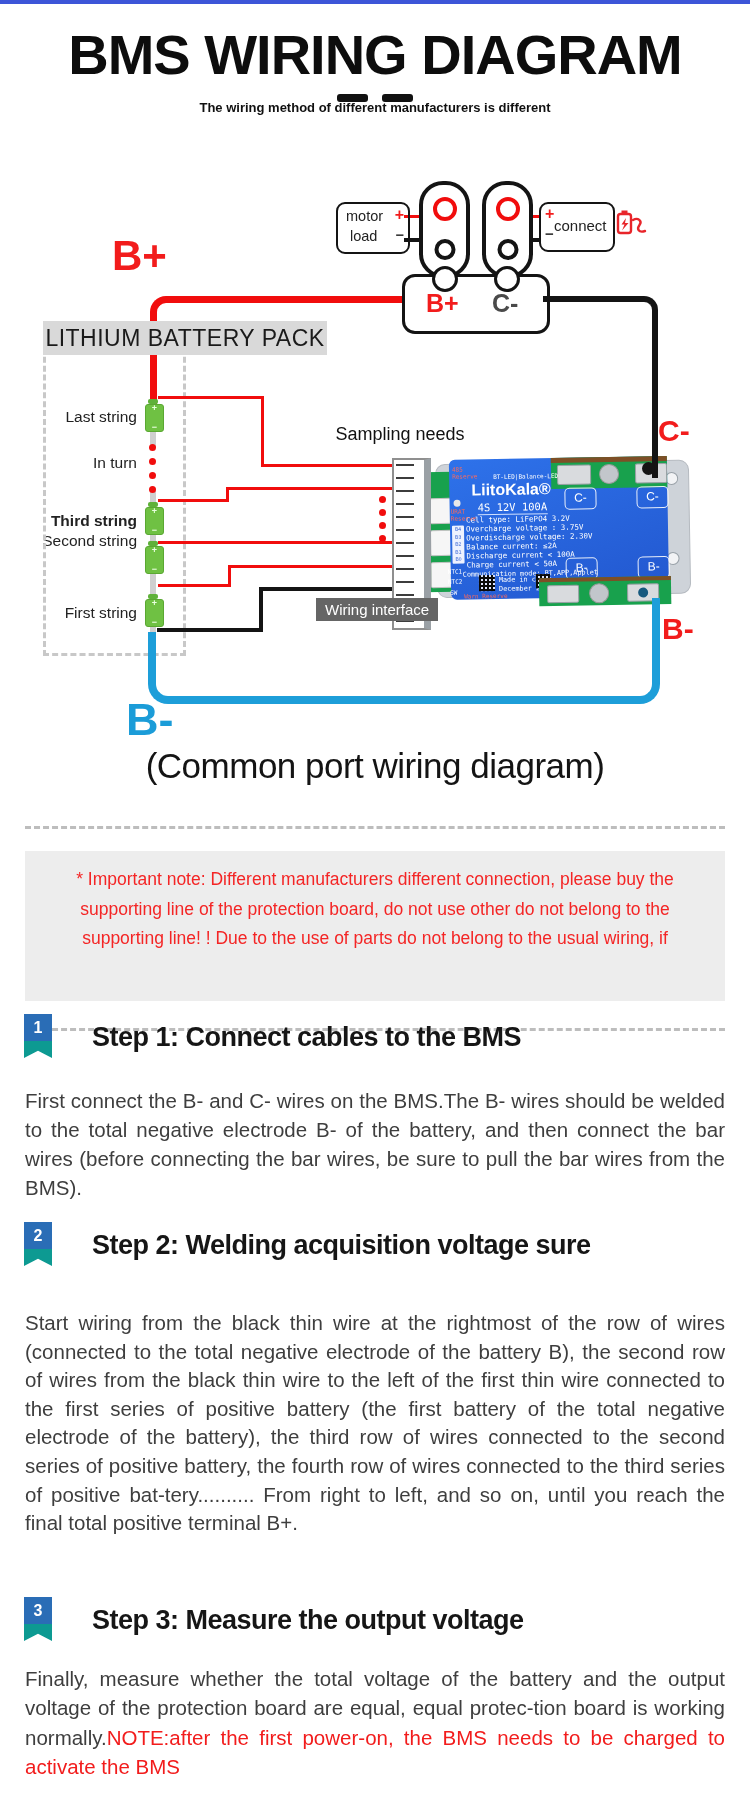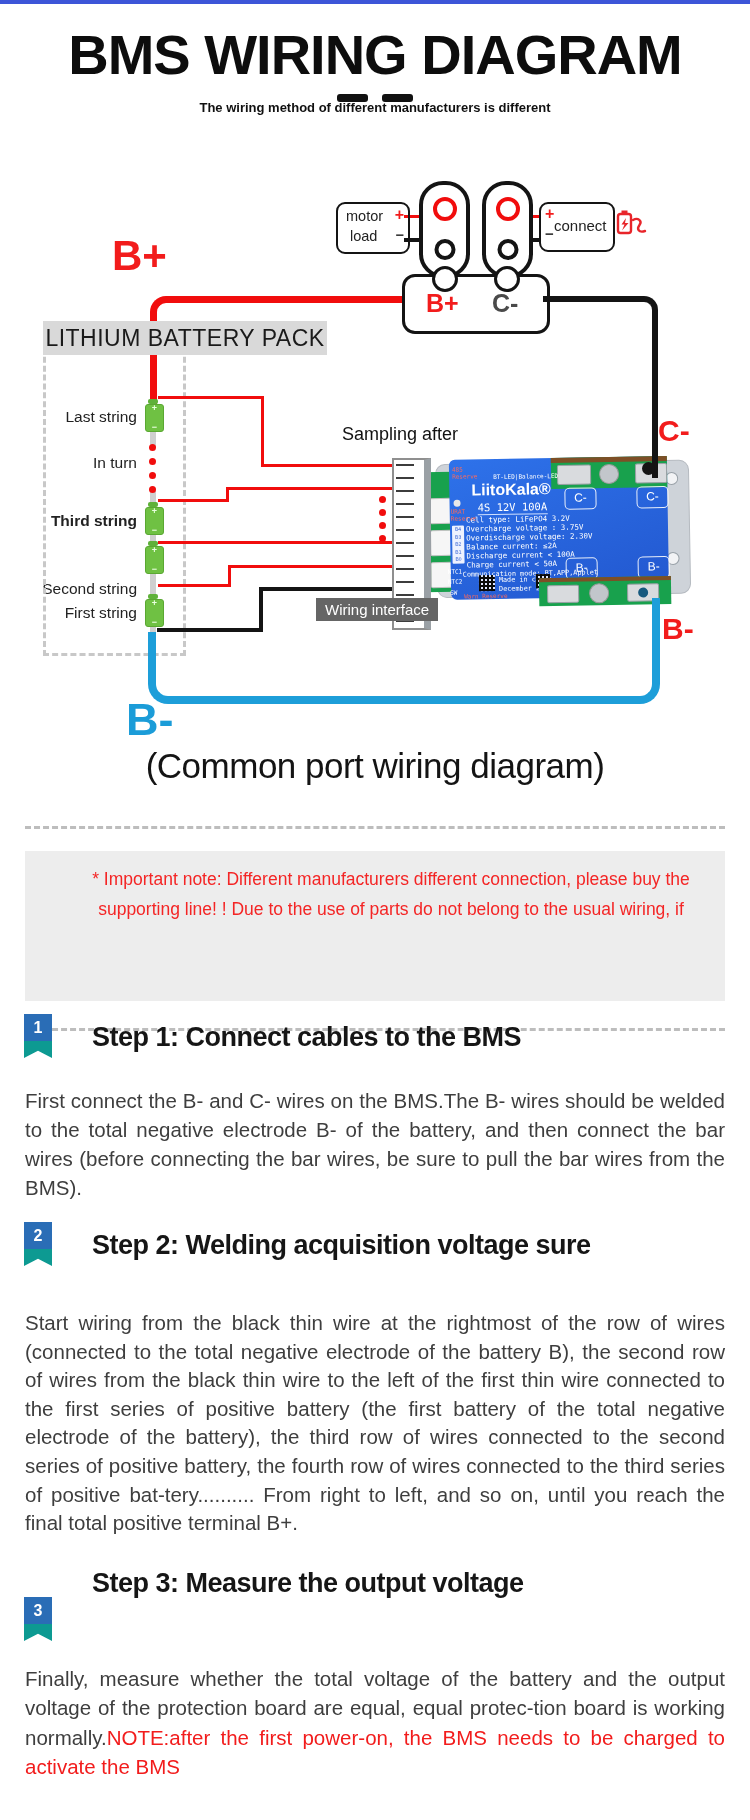--- a/index.html
+++ b/index.html
@@ -25,21 +25,21 @@
   .silver{position:absolute;background:#d9dbde;border:1px solid #9aa0a5;border-radius:2px;}
   .qr{position:absolute;background:
       repeating-linear-gradient(0deg,#0a0a0a 0 2px,transparent 2px 4px),
       repeating-linear-gradient(90deg,#0a0a0a 0 2px,#dfe6ff 2px 4px);}
   .badge{width:28px;z-index:2;}
   .badge .bt{height:27px;background:#2a6db6;color:#fff;font-size:16px;font-weight:bold;text-align:center;line-height:27px;}
   .badge .tail{height:17px;background:#0d9a92;clip-path:polygon(0 0,100% 0,100% 100%,50% 58%,0 100%);}
   .steptitle{font-size:27px;font-weight:bold;letter-spacing:-0.5px;color:#161616;}
   .stepbody{width:700px;font-size:20.5px;line-height:29px;color:#3e3e3e;text-align:justify;}
   .dashline{width:700px;border-top:3px dashed #bdbdbd;}
-  .noteline{width:700px;text-align:center;font-size:17.5px;line-height:29.5px;color:#f42525;white-space:nowrap;padding-left:16px;}
+  .noteline{width:700px;text-align:center;font-size:17.5px;line-height:29.5px;color:#f42525;white-space:nowrap;}
   .boardtxt{color:#fff;font-family:"DejaVu Sans Mono",monospace;}
 </style>
 </head>
 <body>
 
 <div class="abs" style="left:0;top:0;width:750px;height:4px;background:#3d55d8;"></div>
 
 <div class="abs ctr" style="top:22px;font-size:56px;font-weight:bold;letter-spacing:-1px;color:#0d0d0d;">BMS WIRING DIAGRAM</div>
 <div class="abs ctr" style="top:88px;">
   <span style="display:inline-block;width:31px;height:8px;background:#111;border-radius:3px;margin:0 7px;"></span><span style="display:inline-block;width:31px;height:8px;background:#111;border-radius:3px;margin:0 7px;"></span>
@@ -93,21 +93,21 @@
 
 <div class="abs" style="left:543px;top:296px;width:109px;height:176px;border-top:6px solid #141414;border-right:6px solid #141414;border-top-right-radius:14px;z-index:5;"></div>
 <div class="abs" style="left:642px;top:462px;width:13px;height:13px;border-radius:50%;background:#141414;z-index:6;"></div>
 
 <div class="abs" style="left:43px;top:321px;width:284px;height:34px;background:#d9d9d9;font-size:23px;font-weight:500;letter-spacing:0.5px;color:#1a1a1a;text-align:center;line-height:34px;z-index:3;">LITHIUM BATTERY PACK</div>
 <div class="abs" style="left:43px;top:339px;width:137px;height:311px;border:3px dashed #c8c8c8;z-index:1;"></div>
 
 <div class="abs strlabel" style="left:25px;top:408px;">Last string</div>
 <div class="abs strlabel" style="left:25px;top:454px;">In turn</div>
 <div class="abs strlabel" style="left:25px;top:512px;font-weight:bold;">Third string</div>
-<div class="abs strlabel" style="left:25px;top:580px;">Second string</div>
+<div class="abs strlabel" style="left:25px;top:532px;">Second string</div>
 <div class="abs strlabel" style="left:25px;top:604px;">First string</div>
 
 <div class="abs link" style="left:150px;top:430px;height:17px;"></div>
 <div class="abs link" style="left:150px;top:489px;height:14px;"></div>
 <div class="abs link" style="left:150px;top:533px;height:9px;"></div>
 <div class="abs link" style="left:150px;top:572px;height:23px;"></div>
 <div class="abs link" style="left:150px;top:625px;height:11px;"></div>
 <div class="abs nub" style="left:148px;top:399px;"></div>
 <div class="abs nub" style="left:148px;top:502px;"></div>
 <div class="abs nub" style="left:148px;top:541px;"></div>
@@ -135,21 +135,21 @@
 <div class="abs bwire" style="left:259px;top:587px;width:4px;height:45px;"></div>
 <div class="abs bwire" style="left:259px;top:587px;width:134px;height:4px;"></div>
 <div class="abs dot" style="left:379px;top:496px;"></div>
 <div class="abs dot" style="left:379px;top:509px;"></div>
 <div class="abs dot" style="left:379px;top:522px;"></div>
 <div class="abs dot" style="left:379px;top:535px;"></div>
 
 <div class="abs" style="left:392px;top:458px;width:30px;height:168px;background:#fff;border:2px solid #8f8f8f;border-right:7px solid #9aa0a5;z-index:4;">
   <div class="abs" style="left:2px;top:4px;width:18px;bottom:4px;background:repeating-linear-gradient(to bottom,#3c3c3c 0 2px,transparent 2px 13px);"></div>
 </div>
-<div class="abs" style="left:320px;top:424px;width:160px;text-align:center;font-size:18px;color:#111;z-index:3;">Sampling after</div>
+<div class="abs" style="left:320px;top:424px;width:160px;text-align:center;font-size:18px;color:#111;z-index:3;">Sampling needs</div>
 
 <div class="abs" style="left:420px;top:450px;width:272px;height:156px;z-index:3;transform:rotate(-1deg);">
   <div class="abs" style="left:16px;top:12px;width:252px;height:132px;background:#ced3d9;border:1px solid #b5bac0;border-radius:10px;"></div>
   <div class="abs" style="left:246px;top:24px;width:11px;height:11px;border-radius:50%;background:#f2f3f5;border:1px solid #99a1a8;"></div>
   <div class="abs" style="left:246px;top:104px;width:11px;height:11px;border-radius:50%;background:#f2f3f5;border:1px solid #99a1a8;"></div>
   <div class="abs" style="left:0;top:20px;width:38px;height:120px;background:#18a14d;border-radius:3px;"></div>
   <div class="abs" style="left:10px;top:46px;width:20px;height:24px;background:#f6f6f6;border:1px solid #c2c2c2;border-radius:2px;"></div>
   <div class="abs" style="left:10px;top:78px;width:20px;height:24px;background:#f6f6f6;border:1px solid #c2c2c2;border-radius:2px;"></div>
   <div class="abs" style="left:10px;top:110px;width:20px;height:24px;background:#f6f6f6;border:1px solid #c2c2c2;border-radius:2px;"></div>
   <div class="abs" style="left:30px;top:8px;width:218px;height:140px;background:linear-gradient(160deg,#2e72ea,#2257cf);border-radius:6px;"></div>
@@ -206,20 +206,21 @@
 <div class="abs" style="left:316px;top:598px;background:#656565;color:#fff;font-size:15px;padding:3px 9px;z-index:6;">Wiring interface</div>
 
 <div class="abs" style="left:126px;top:694px;font-size:45px;font-weight:bold;color:#1b9cd8;z-index:3;">B-</div>
 
 <div class="abs ctr" style="top:746px;font-size:35px;letter-spacing:-0.5px;color:#141414;">(Common port wiring diagram)</div>
 
 <div class="abs dashline" style="left:25px;top:826px;"></div>
 
 <div class="abs" style="left:25px;top:851px;width:700px;height:150px;background:#ededed;">
   <div class="noteline" style="margin-top:14px;">* Important note: Different manufacturers different connection, please buy the</div>
+  <div class="noteline">supporting line of the protection board, do not use other do not belong to the</div>
   <div class="noteline">supporting line! ! Due to the use of parts do not belong to the usual wiring, if</div>
 </div>
 
 <div class="abs dashline" style="left:25px;top:1028px;"></div>
 
 <div class="abs badge" style="left:24px;top:1014px;">
   <div class="bt">1</div>
   <div class="tail"></div>
 </div>
 <div class="abs steptitle" style="left:92px;top:1022px;text-align:right;">Step 1: Connect cables to the BMS</div>
@@ -229,16 +230,16 @@
   <div class="bt">2</div>
   <div class="tail"></div>
 </div>
 <div class="abs steptitle" style="left:92px;top:1230px;">Step 2: Welding acquisition voltage sure</div>
 <div class="abs stepbody" style="left:25px;top:1309px;line-height:28.6px;">Start wiring from the black thin wire at the rightmost of the row of wires (connected to the total negative electrode of the battery B), the second row of wires from the black thin wire to the left of the first thin wire connected to the first series of positive battery (the first battery of the total negative electrode of the battery), the third row of wires connected to the second series of positive battery, the fourth row of wires connected to the third series of positive bat-tery.......... From right to left, and so on, until you reach the final total positive terminal B+.</div>
 
 <div class="abs badge" style="left:24px;top:1597px;">
   <div class="bt">3</div>
   <div class="tail"></div>
 </div>
-<div class="abs steptitle" style="left:92px;top:1568px;">Step 3: Measure the output voltage</div>
+<div class="abs steptitle" style="left:92px;top:1605px;">Step 3: Measure the output voltage</div>
 <div class="abs stepbody" style="left:25px;top:1664px;line-height:29.4px;">
   <span>Finally, measure whether the total voltage of the battery and the output voltage of the protection board are equal, equal protec-tion board is working normally.</span><span class="red">NOTE:after the first power-on, the BMS needs to be charged to activate the BMS</span>
 </div>
 
 </body></html>

